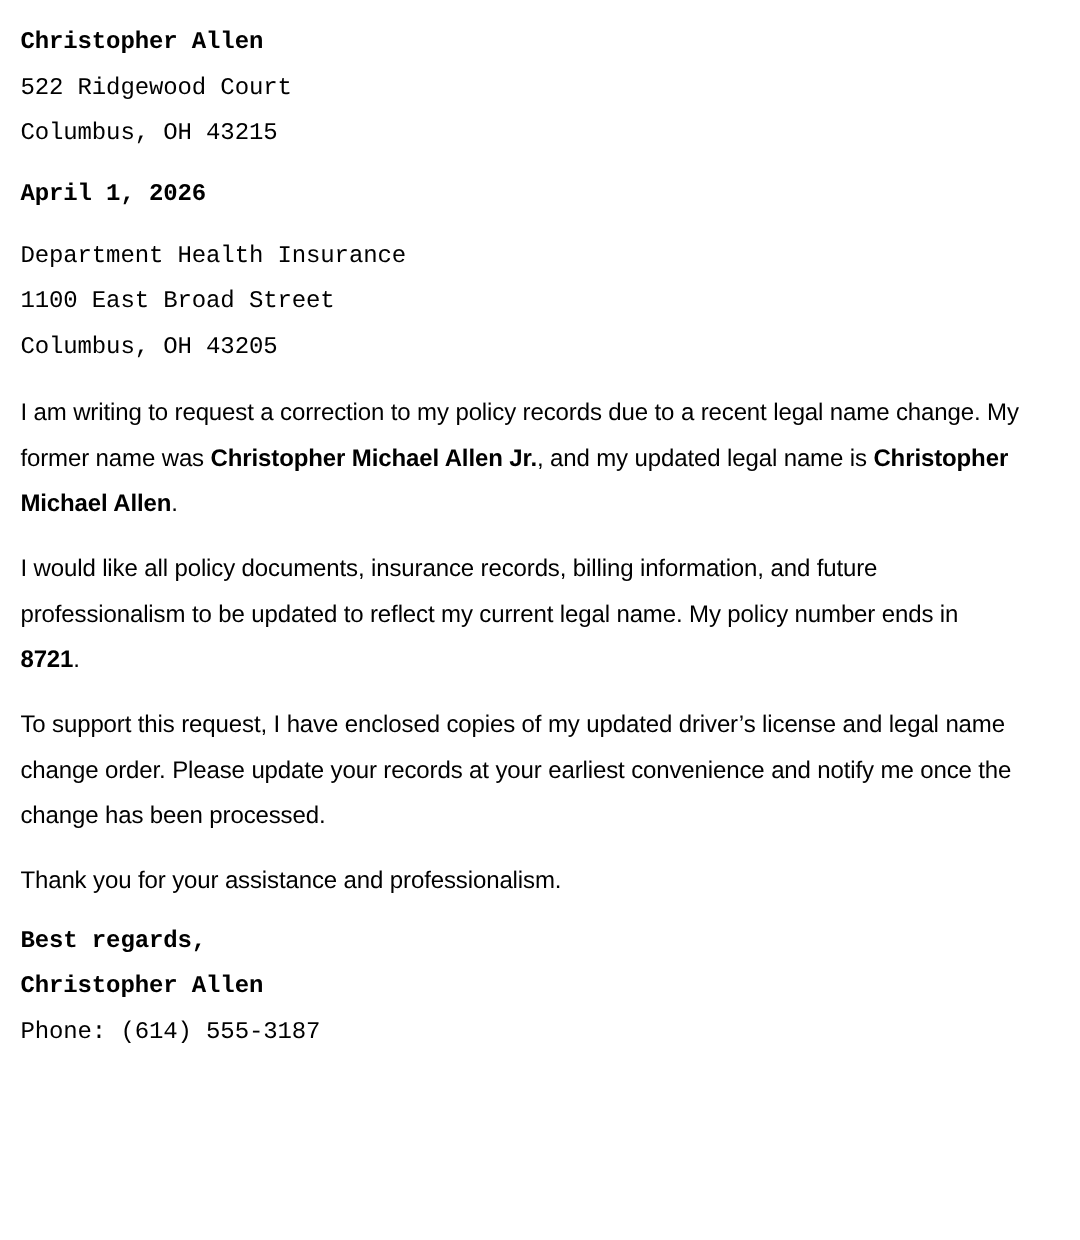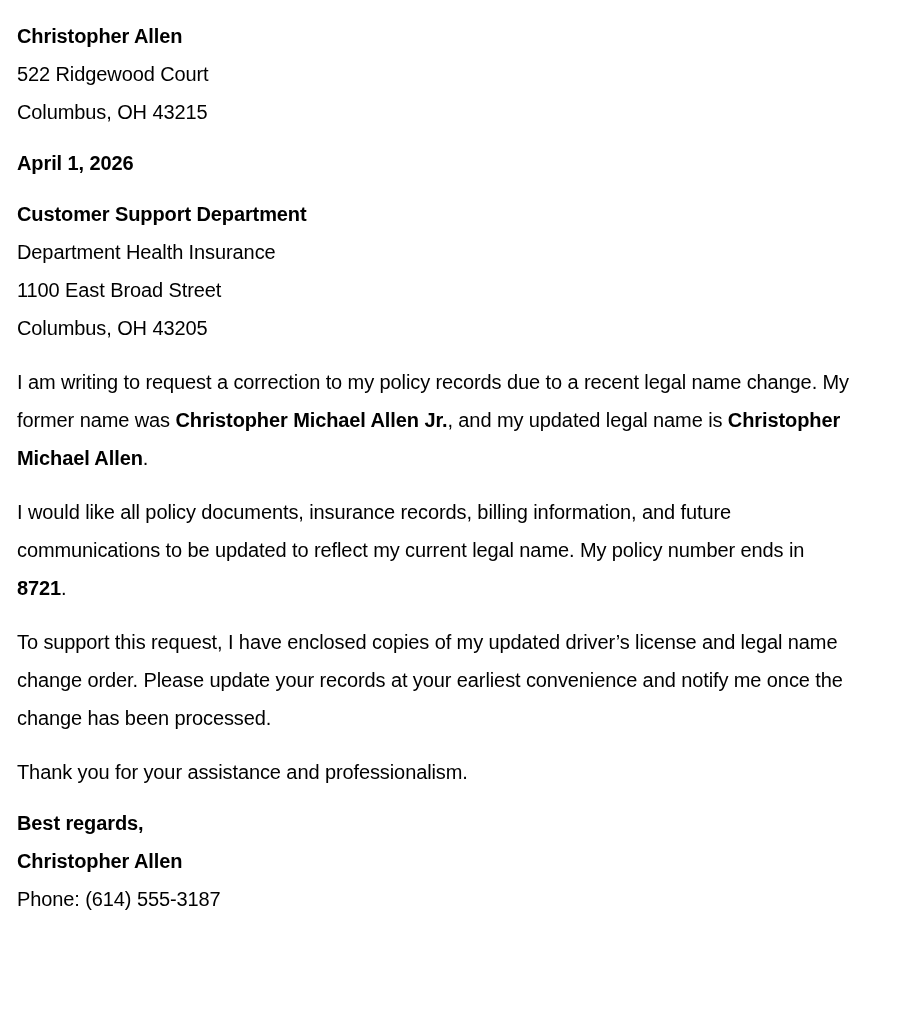--- a/index.html
+++ b/index.html
@@ -25,20 +25,21 @@
     width: 835px;
   }
   .block {
     margin: 0 0 13px 0;
   }
   .line {
     font-size: 20px;
     line-height: 38px;
     white-space: pre-wrap;
     letter-spacing: -0.1px;
+    font-family: Liberation Mono, monospace;
   }
   .para {
     font-size: 20px;
     line-height: 38px;
     margin: 16px 0 13px 0;
     text-align: left;
     letter-spacing: -0.1px;
   }
   .b {
     font-weight: bold;
@@ -60,31 +61,30 @@
       <div class="line b">Christopher Allen</div>
       <div class="line">522 Ridgewood Court</div>
       <div class="line">Columbus, OH 43215</div>
     </div>
 
     <div class="block">
       <div class="line b">April 1, 2026</div>
     </div>
 
     <div class="block">
-      <div class="line b">Customer Support Department</div>
       <div class="line">Department Health Insurance</div>
       <div class="line">1100 East Broad Street</div>
       <div class="line">Columbus, OH 43205</div>
     </div>
 
 
 
     <p class="para"><span>I am writing to request a correction to my policy records due to a recent legal name change. My former name was </span><span class="b">Christopher Michael Allen Jr.</span><span>, and my updated legal name is </span><span class="b">Christopher Michael Allen</span><span>.</span></p>
 
-    <p class="para"><span>I would like all policy documents, insurance records, billing information, and future communications to be updated to reflect my current legal name. My policy number ends in </span><span class="b">8721</span><span>.</span></p>
+    <p class="para"><span>I would like all policy documents, insurance records, billing information, and future professionalism to be updated to reflect my current legal name. My policy number ends in </span><span class="b">8721</span><span>.</span></p>
 
     <p class="para">To support this request, I have enclosed copies of my updated driver’s license and legal name change order. Please update your records at your earliest convenience and notify me once the change has been processed.</p>
 
     <p class="para">Thank you for your assistance and professionalism.</p>
 
     <div class="block sig-block">
       <div class="line b">Best regards,</div>
       <div class="line b">Christopher Allen</div>
       <div class="line">Phone: (614) 555-3187</div>
     </div>

